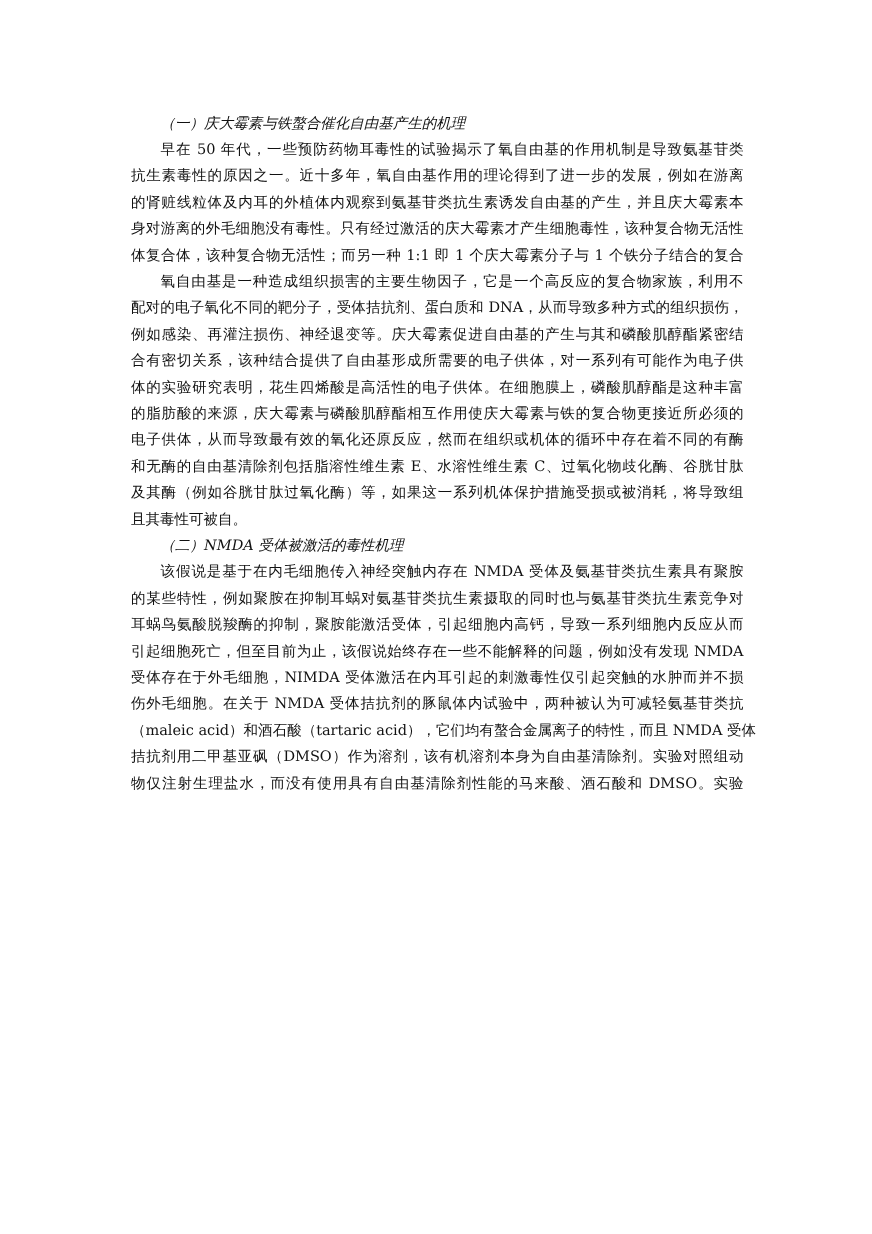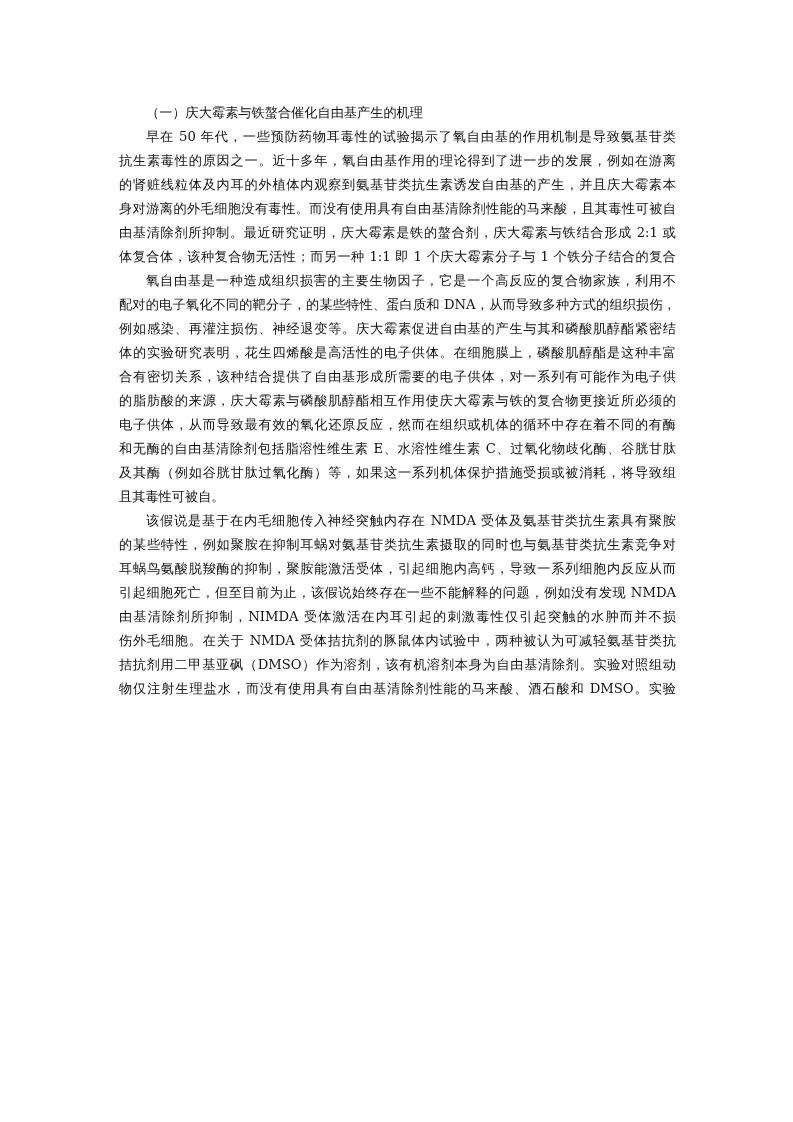--- a/index.html
+++ b/index.html
@@ -12,54 +12,55 @@
     position: absolute; left: 119px; top: 101px; width: 557px;
   }
   .line {
     height: 24px; line-height: 24px; font-size: 13.2px;
     white-space: nowrap; overflow: visible;
     text-align: justify; text-align-last: justify;
     letter-spacing: 0;
   }
   .line.last { text-align-last: left; }
   .line.indent { padding-left: 27px; }
-  .line.heading { padding-left: 27px; text-align-last: left; }
+  .line.heading { padding-left: 27px; text-align-last: left; font-style: italic; }
 </style>
 </head>
 <body>
 
 <div class="page">
   <div class="line heading">（一）庆大霉素与铁螯合催化自由基产生的机理</div>
 
   <div>
     <div class="line indent">早在 50 年代，一些预防药物耳毒性的试验揭示了氧自由基的作用机制是导致氨基苷类</div>
     <div class="line">抗生素毒性的原因之一。近十多年，氧自由基作用的理论得到了进一步的发展，例如在游离</div>
     <div class="line">的肾赃线粒体及内耳的外植体内观察到氨基苷类抗生素诱发自由基的产生，并且庆大霉素本</div>
-    <div class="line">身对游离的外毛细胞没有毒性。而没有使用具有自由基清除剂性能的马来酸，且其毒性可被自</div>
-    <div class="line">由基清除剂所抑制。最近研究证明，庆大霉素是铁的螯合剂，庆大霉素与铁结合形成 2:1 或</div>
+    <div class="line">身对游离的外毛细胞没有毒性。只有经过激活的庆大霉素才产生细胞毒性，该种复合物无活性</div>
     <div class="line">体复合体，该种复合物无活性；而另一种 1:1 即 1 个庆大霉素分子与 1 个铁分子结合的复合</div>
   </div>
 
   <div>
     <div class="line indent">氧自由基是一种造成组织损害的主要生物因子，它是一个高反应的复合物家族，利用不</div>
-    <div class="line">配对的电子氧化不同的靶分子，的某些特性、蛋白质和 DNA，从而导致多种方式的组织损伤，</div>
+    <div class="line">配对的电子氧化不同的靶分子，受体拮抗剂、蛋白质和 DNA，从而导致多种方式的组织损伤，</div>
     <div class="line">例如感染、再灌注损伤、神经退变等。庆大霉素促进自由基的产生与其和磷酸肌醇酯紧密结</div>
+    <div class="line">合有密切关系，该种结合提供了自由基形成所需要的电子供体，对一系列有可能作为电子供</div>
     <div class="line">体的实验研究表明，花生四烯酸是高活性的电子供体。在细胞膜上，磷酸肌醇酯是这种丰富</div>
-    <div class="line">合有密切关系，该种结合提供了自由基形成所需要的电子供体，对一系列有可能作为电子供</div>
     <div class="line">的脂肪酸的来源，庆大霉素与磷酸肌醇酯相互作用使庆大霉素与铁的复合物更接近所必须的</div>
     <div class="line">电子供体，从而导致最有效的氧化还原反应，然而在组织或机体的循环中存在着不同的有酶</div>
     <div class="line">和无酶的自由基清除剂包括脂溶性维生素 E、水溶性维生素 C、过氧化物歧化酶、谷胱甘肽</div>
     <div class="line">及其酶（例如谷胱甘肽过氧化酶）等，如果这一系列机体保护措施受损或被消耗，将导致组</div>
     <div class="line last">且其毒性可被自。</div>
   </div>
 
+  <div class="line heading">（二）NMDA 受体被激活的毒性机理</div>
 
   <div>
     <div class="line indent">该假说是基于在内毛细胞传入神经突触内存在 NMDA 受体及氨基苷类抗生素具有聚胺</div>
     <div class="line">的某些特性，例如聚胺在抑制耳蜗对氨基苷类抗生素摄取的同时也与氨基苷类抗生素竞争对</div>
     <div class="line">耳蜗鸟氨酸脱羧酶的抑制，聚胺能激活受体，引起细胞内高钙，导致一系列细胞内反应从而</div>
     <div class="line">引起细胞死亡，但至目前为止，该假说始终存在一些不能解释的问题，例如没有发现 NMDA</div>
-    <div class="line">由基清除剂所抑制，NIMDA 受体激活在内耳引起的刺激毒性仅引起突触的水肿而并不损</div>
+    <div class="line">受体存在于外毛细胞，NIMDA 受体激活在内耳引起的刺激毒性仅引起突触的水肿而并不损</div>
     <div class="line">伤外毛细胞。在关于 NMDA 受体拮抗剂的豚鼠体内试验中，两种被认为可减轻氨基苷类抗</div>
+    <div class="line">（maleic acid）和酒石酸（tartaric acid），它们均有螯合金属离子的特性，而且 NMDA 受体</div>
     <div class="line">拮抗剂用二甲基亚砜（DMSO）作为溶剂，该有机溶剂本身为自由基清除剂。实验对照组动</div>
     <div class="line">物仅注射生理盐水，而没有使用具有自由基清除剂性能的马来酸、酒石酸和 DMSO。实验</div>
   </div>
 </div>
 
 </body></html>

